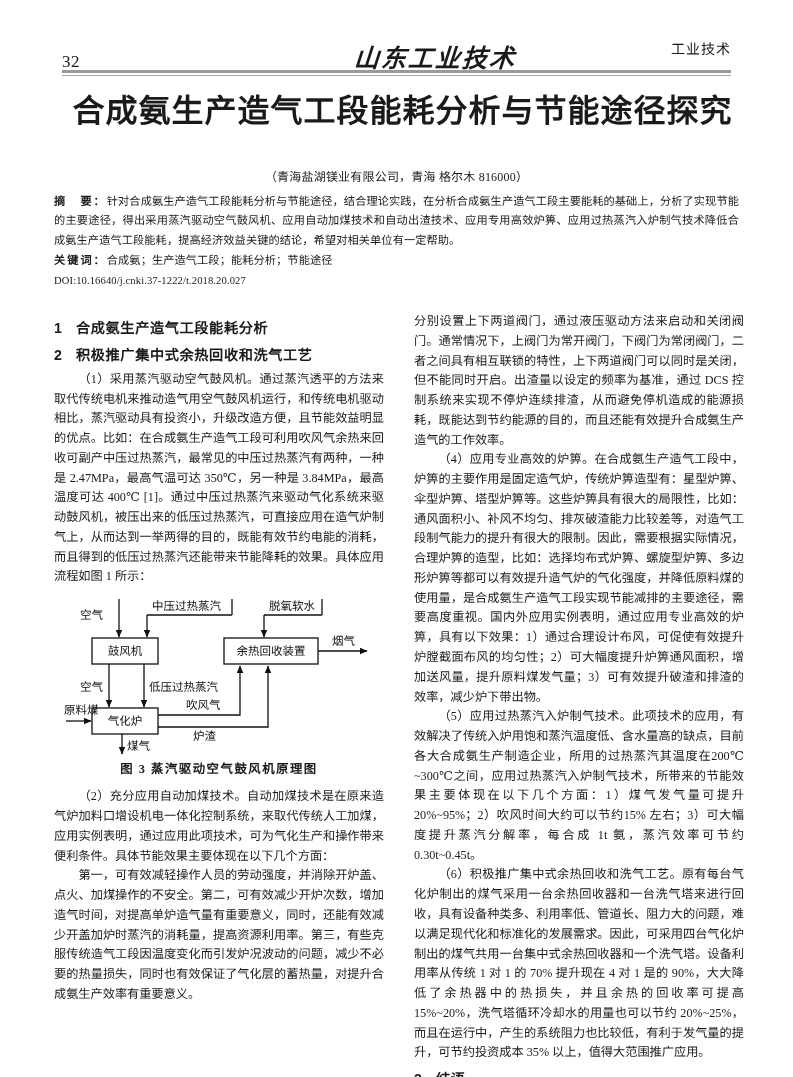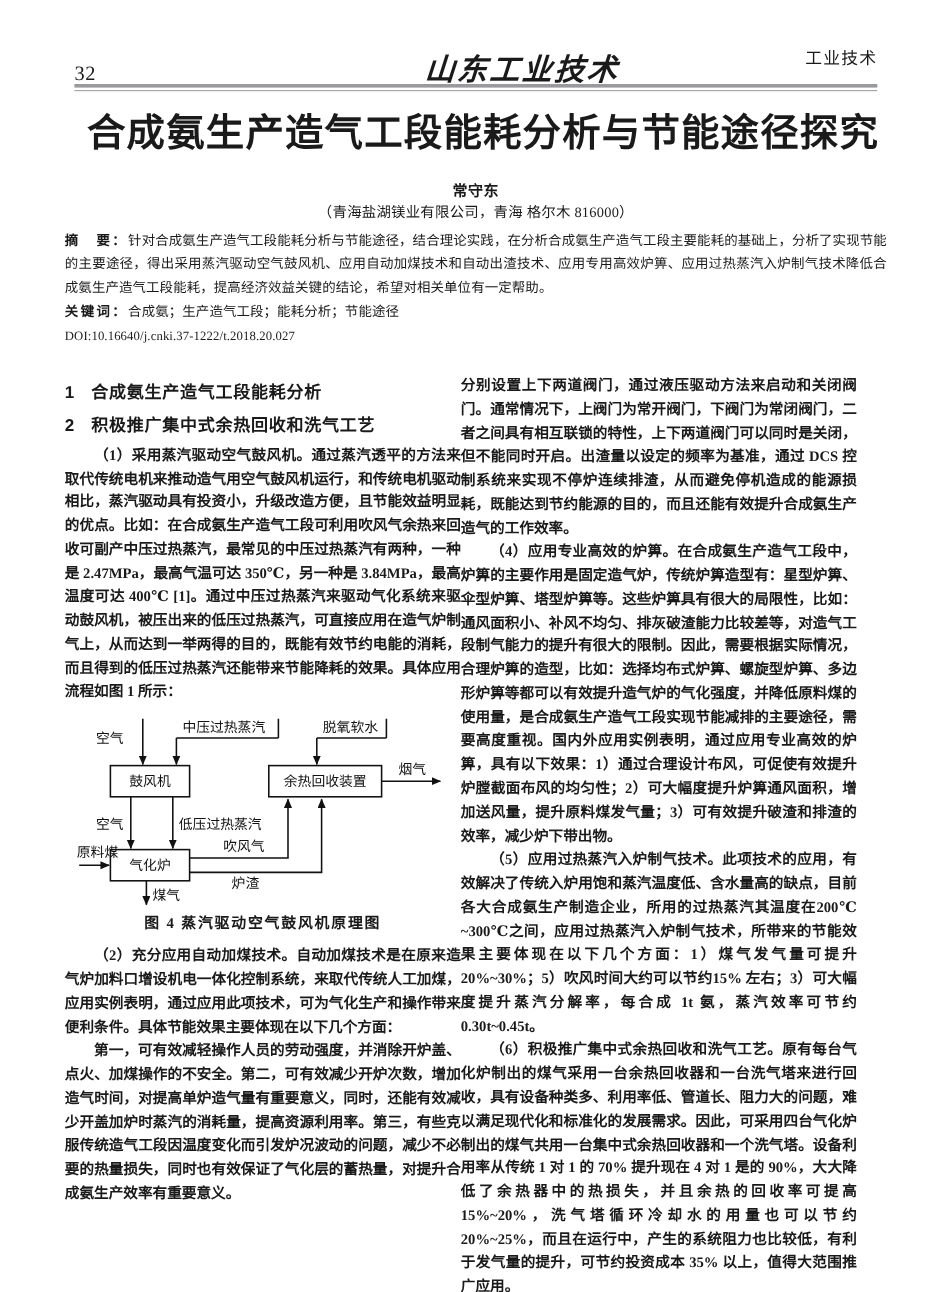--- a/index.html
+++ b/index.html
@@ -133,20 +133,21 @@
   }
 
   
   .columns {
     position: absolute;
     left: 54px;
     top: 312px;
     width: 690px;
     height: 742px;
     display: flex;
+    justify-content: space-between;
   }
   .col {
     width: 330px;
     font-size: 12.2px;
     line-height: 1.62;
     text-align: justify;
     text-justify: inter-ideograph;
   }
   h2.sec {
     font-size: 14.2px;
@@ -157,21 +158,20 @@
   }
   h2.sec .num {
     display: inline-block;
     width: 22px;
     font-family: "Liberation Sans", sans-serif;
     font-weight: 700;
   }
   p.para {
     margin: 0;
     text-indent: 2em;
-    font-weight: bold;
   }
   p.flush { text-indent: 0; }
 
   
   .figure {
     margin: 10px 0 8px 0;
     width: 100%;
   }
   .diagram {
     display: block;
@@ -200,21 +200,20 @@
     <div class="runhead-journal">山东工业技术</div>
     <div class="runhead-section">工业技术</div>
   </div>
   <div class="rule-wrap">
     <div class="rule-thick"></div>
     <div class="rule-gap"></div>
     <div class="rule-thin"></div>
   </div>
 
   <div class="title">合成氨生产造气工段能耗分析与节能途径探究</div>
-  <div class="author">常守东</div>
   <div class="affiliation">（青海盐湖镁业有限公司，青海 格尔木 816000）</div>
 
   <div class="absblock">
     <div class="abs-body">
       <span class="lbl">摘　要：</span><span>针对合成氨生产造气工段能耗分析与节能途径，结合理论实践，在分析合成氨生产造气工段主要能耗的基础上，分析了实现节能的主要途径，得出采用蒸汽驱动空气鼓风机、应用自动加煤技术和自动出渣技术、应用专用高效炉箅、应用过热蒸汽入炉制气技术降低合成氨生产造气工段能耗，提高经济效益关键的结论，希望对相关单位有一定帮助。</span>
     </div>
     <div class="kw">
       <span class="lbl">关键词：</span><span>合成氨；生产造气工段；能耗分析；节能途径</span>
     </div>
     <div class="doi">DOI:10.16640/j.cnki.37-1222/t.2018.20.027</div>
@@ -286,34 +285,34 @@
             <text x="268" y="48">烟气</text>
             <text x="16" y="94">空气</text>
             <text x="85" y="94">低压过热蒸汽</text>
             <text x="122" y="112">吹风气</text>
             <text x="0" y="117">原料煤</text>
             <text x="129" y="143">炉渣</text>
             <text x="63" y="153">煤气</text>
           </g>
         </svg>
         <div class="figcaption">
-          <span>图 4</span>
+          <span>图 3</span>
           <span>蒸汽驱动空气鼓风机原理图</span>
         </div>
       </div>
 
       <p class="para">（2）充分应用自动加煤技术。自动加煤技术是在原来造气炉加料口增设机电一体化控制系统，来取代传统人工加煤，应用实例表明，通过应用此项技术，可为气化生产和操作带来便利条件。具体节能效果主要体现在以下几个方面：</p>
       <p class="para">第一，可有效减轻操作人员的劳动强度，并消除开炉盖、点火、加煤操作的不安全。第二，可有效减少开炉次数，增加造气时间，对提高单炉造气量有重要意义，同时，还能有效减少开盖加炉时蒸汽的消耗量，提高资源利用率。第三，有些克服传统造气工段因温度变化而引发炉况波动的问题，减少不必要的热量损失，同时也有效保证了气化层的蓄热量，对提升合成氨生产效率有重要意义。</p>
 
     </div>
 
     <div class="col">
       <p class="para flush">分别设置上下两道阀门，通过液压驱动方法来启动和关闭阀门。通常情况下，上阀门为常开阀门，下阀门为常闭阀门，二者之间具有相互联锁的特性，上下两道阀门可以同时是关闭，但不能同时开启。出渣量以设定的频率为基准，通过 DCS 控制系统来实现不停炉连续排渣，从而避免停机造成的能源损耗，既能达到节约能源的目的，而且还能有效提升合成氨生产造气的工作效率。</p>
       <p class="para">（4）应用专业高效的炉箅。在合成氨生产造气工段中，炉箅的主要作用是固定造气炉，传统炉箅造型有：星型炉箅、伞型炉箅、塔型炉箅等。这些炉箅具有很大的局限性，比如：通风面积小、补风不均匀、排灰破渣能力比较差等，对造气工段制气能力的提升有很大的限制。因此，需要根据实际情况，合理炉箅的造型，比如：选择均布式炉箅、螺旋型炉箅、多边形炉箅等都可以有效提升造气炉的气化强度，并降低原料煤的使用量，是合成氨生产造气工段实现节能减排的主要途径，需要高度重视。国内外应用实例表明，通过应用专业高效的炉箅，具有以下效果：1）通过合理设计布风，可促使有效提升炉膛截面布风的均匀性；2）可大幅度提升炉箅通风面积，增加送风量，提升原料煤发气量；3）可有效提升破渣和排渣的效率，减少炉下带出物。</p>
-      <p class="para">（5）应用过热蒸汽入炉制气技术。此项技术的应用，有效解决了传统入炉用饱和蒸汽温度低、含水量高的缺点，目前各大合成氨生产制造企业，所用的过热蒸汽其温度在200℃ ~300℃之间，应用过热蒸汽入炉制气技术，所带来的节能效果主要体现在以下几个方面：1）煤气发气量可提升 20%~30%；5）吹风时间大约可以节约15% 左右；3）可大幅度提升蒸汽分解率，每合成 1t 氨，蒸汽效率可节约 0.30t~0.45t。</p>
+      <p class="para">（5）应用过热蒸汽入炉制气技术。此项技术的应用，有效解决了传统入炉用饱和蒸汽温度低、含水量高的缺点，目前各大合成氨生产制造企业，所用的过热蒸汽其温度在200℃ ~300℃之间，应用过热蒸汽入炉制气技术，所带来的节能效果主要体现在以下几个方面：1）煤气发气量可提升 20%~95%；2）吹风时间大约可以节约15% 左右；3）可大幅度提升蒸汽分解率，每合成 1t 氨，蒸汽效率可节约 0.30t~0.45t。</p>
       <p class="para">（6）积极推广集中式余热回收和洗气工艺。原有每台气化炉制出的煤气采用一台余热回收器和一台洗气塔来进行回收，具有设备种类多、利用率低、管道长、阻力大的问题，难以满足现代化和标准化的发展需求。因此，可采用四台气化炉制出的煤气共用一台集中式余热回收器和一个洗气塔。设备利用率从传统 1 对 1 的 70% 提升现在 4 对 1 是的 90%，大大降低了余热器中的热损失，并且余热的回收率可提高 15%~20%，洗气塔循环冷却水的用量也可以节约 20%~25%，而且在运行中，产生的系统阻力也比较低，有利于发气量的提升，可节约投资成本 35% 以上，值得大范围推广应用。</p>
 
       <h2 class="sec">
         <span class="num">3</span><span>结语</span>
       </h2>
 
     </div>
 
   </div>
 </div>

